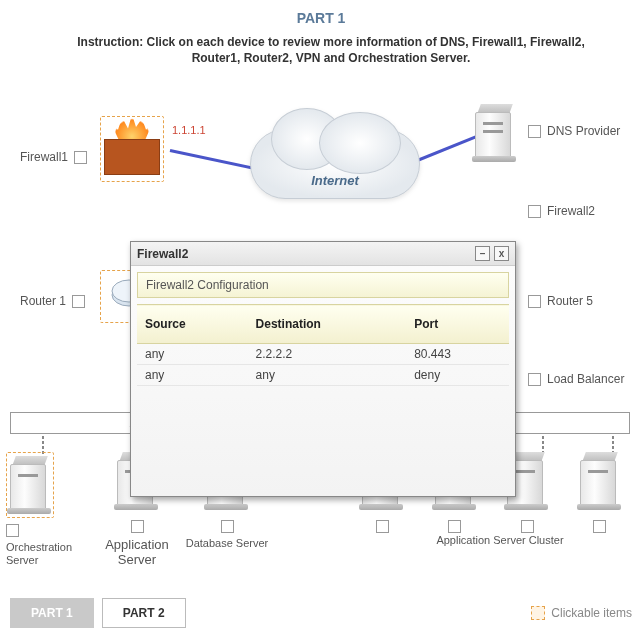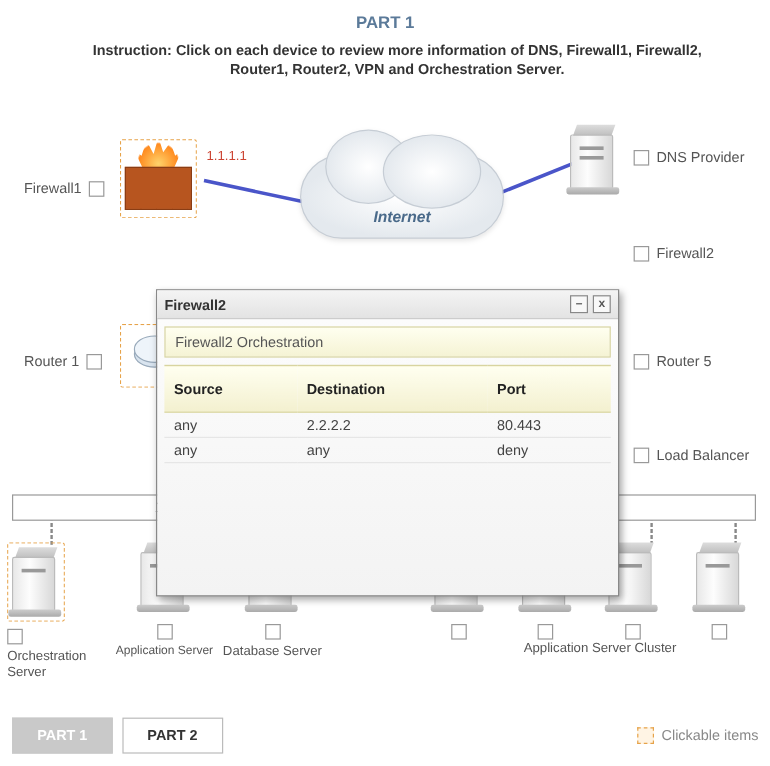--- a/index.html
+++ b/index.html
@@ -271,21 +271,21 @@
 
     <div style="width:86px;text-align:left;">
       <div class="clickable-box" style="display:inline-block;"><div class="server-icon"><div class="top"></div><div class="body"></div><div class="base"></div><div class="slot" style="top:18px;"></div></div></div>
       <div style="margin-top:4px;"><span class="chk"></span></div>
       <div class="lbl" style="font-size:11px;margin-top:4px;line-height:1.2;">Orchestration Server</div>
     </div>
 
     <div style="width:90px;text-align:center;">
       <div class="server-icon"><div class="top"></div><div class="body"></div><div class="base"></div><div class="slot" style="top:18px;"></div></div>
       <div style="margin-top:8px;"><span class="chk"></span></div>
-      <div class="lbl" style="font-size:10px;margin-top:4px;line-height:1.2;">Application Server</div>
+      <div class="lbl" style="font-size:13px;margin-top:4px;line-height:1.2;">Application Server</div>
     </div>
 
     <div style="width:90px;text-align:center;">
       <div class="server-icon"><div class="top"></div><div class="body"></div><div class="base"></div><div class="slot" style="top:18px;"></div></div>
       <div style="margin-top:8px;"><span class="chk"></span></div>
       <div class="lbl" style="font-size:11px;margin-top:4px;line-height:1.2;">Database Server</div>
     </div>
     <div style="width:74px;"></div>
 
     <div style="flex:1;display:flex;justify-content:space-around;">
@@ -309,21 +309,21 @@
   </div>
   <div style="position:absolute;left:400px;top:460px;width:200px;text-align:center;font-size:11px;">Application Server Cluster</div>
 
   <div class="dialog">
     <div class="titlebar">
       <span>Firewall2</span>
       <span class="spacer"></span>
       <span class="winbtn">–</span>
       <span class="winbtn">x</span>
     </div>
-    <div class="subtitle">Firewall2 Orchestration</div>
+    <div class="subtitle">Firewall2 Configuration</div>
     <table>
       <tbody>
           <tr>
         <th>Source</th>
         <th>Destination</th>
         <th>Port</th>
       </tr>
       <tr>
         <td>any</td>
         <td>2.2.2.2</td>

